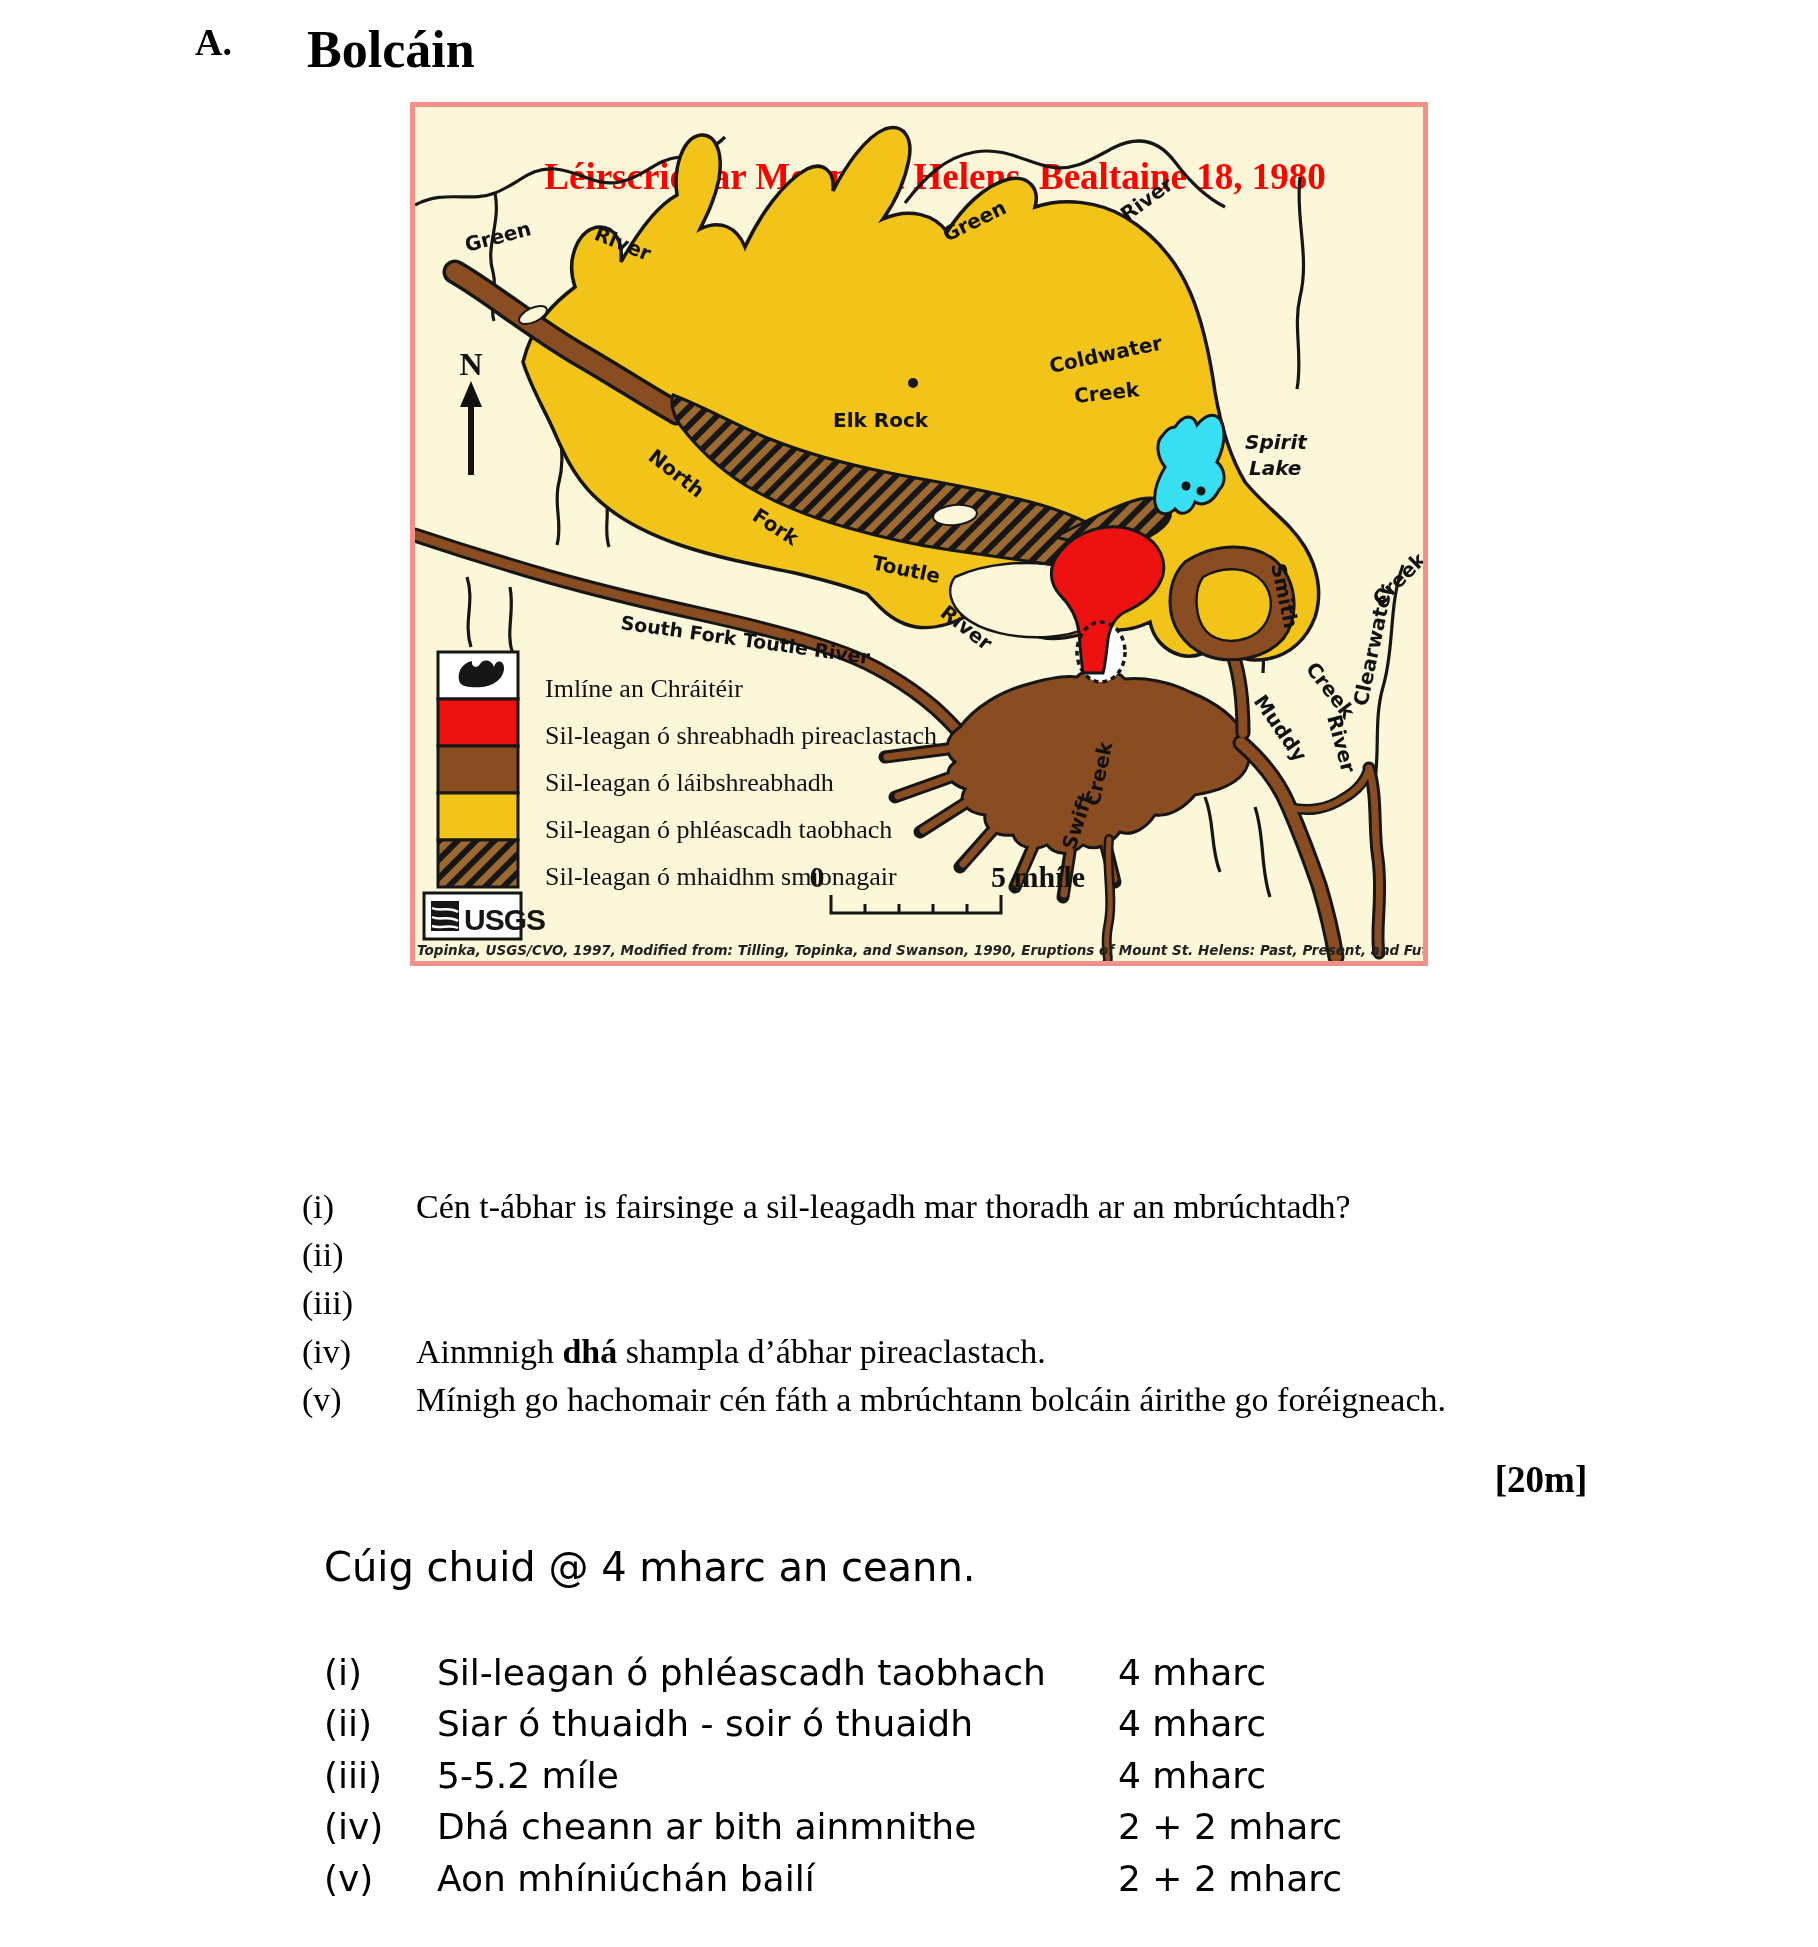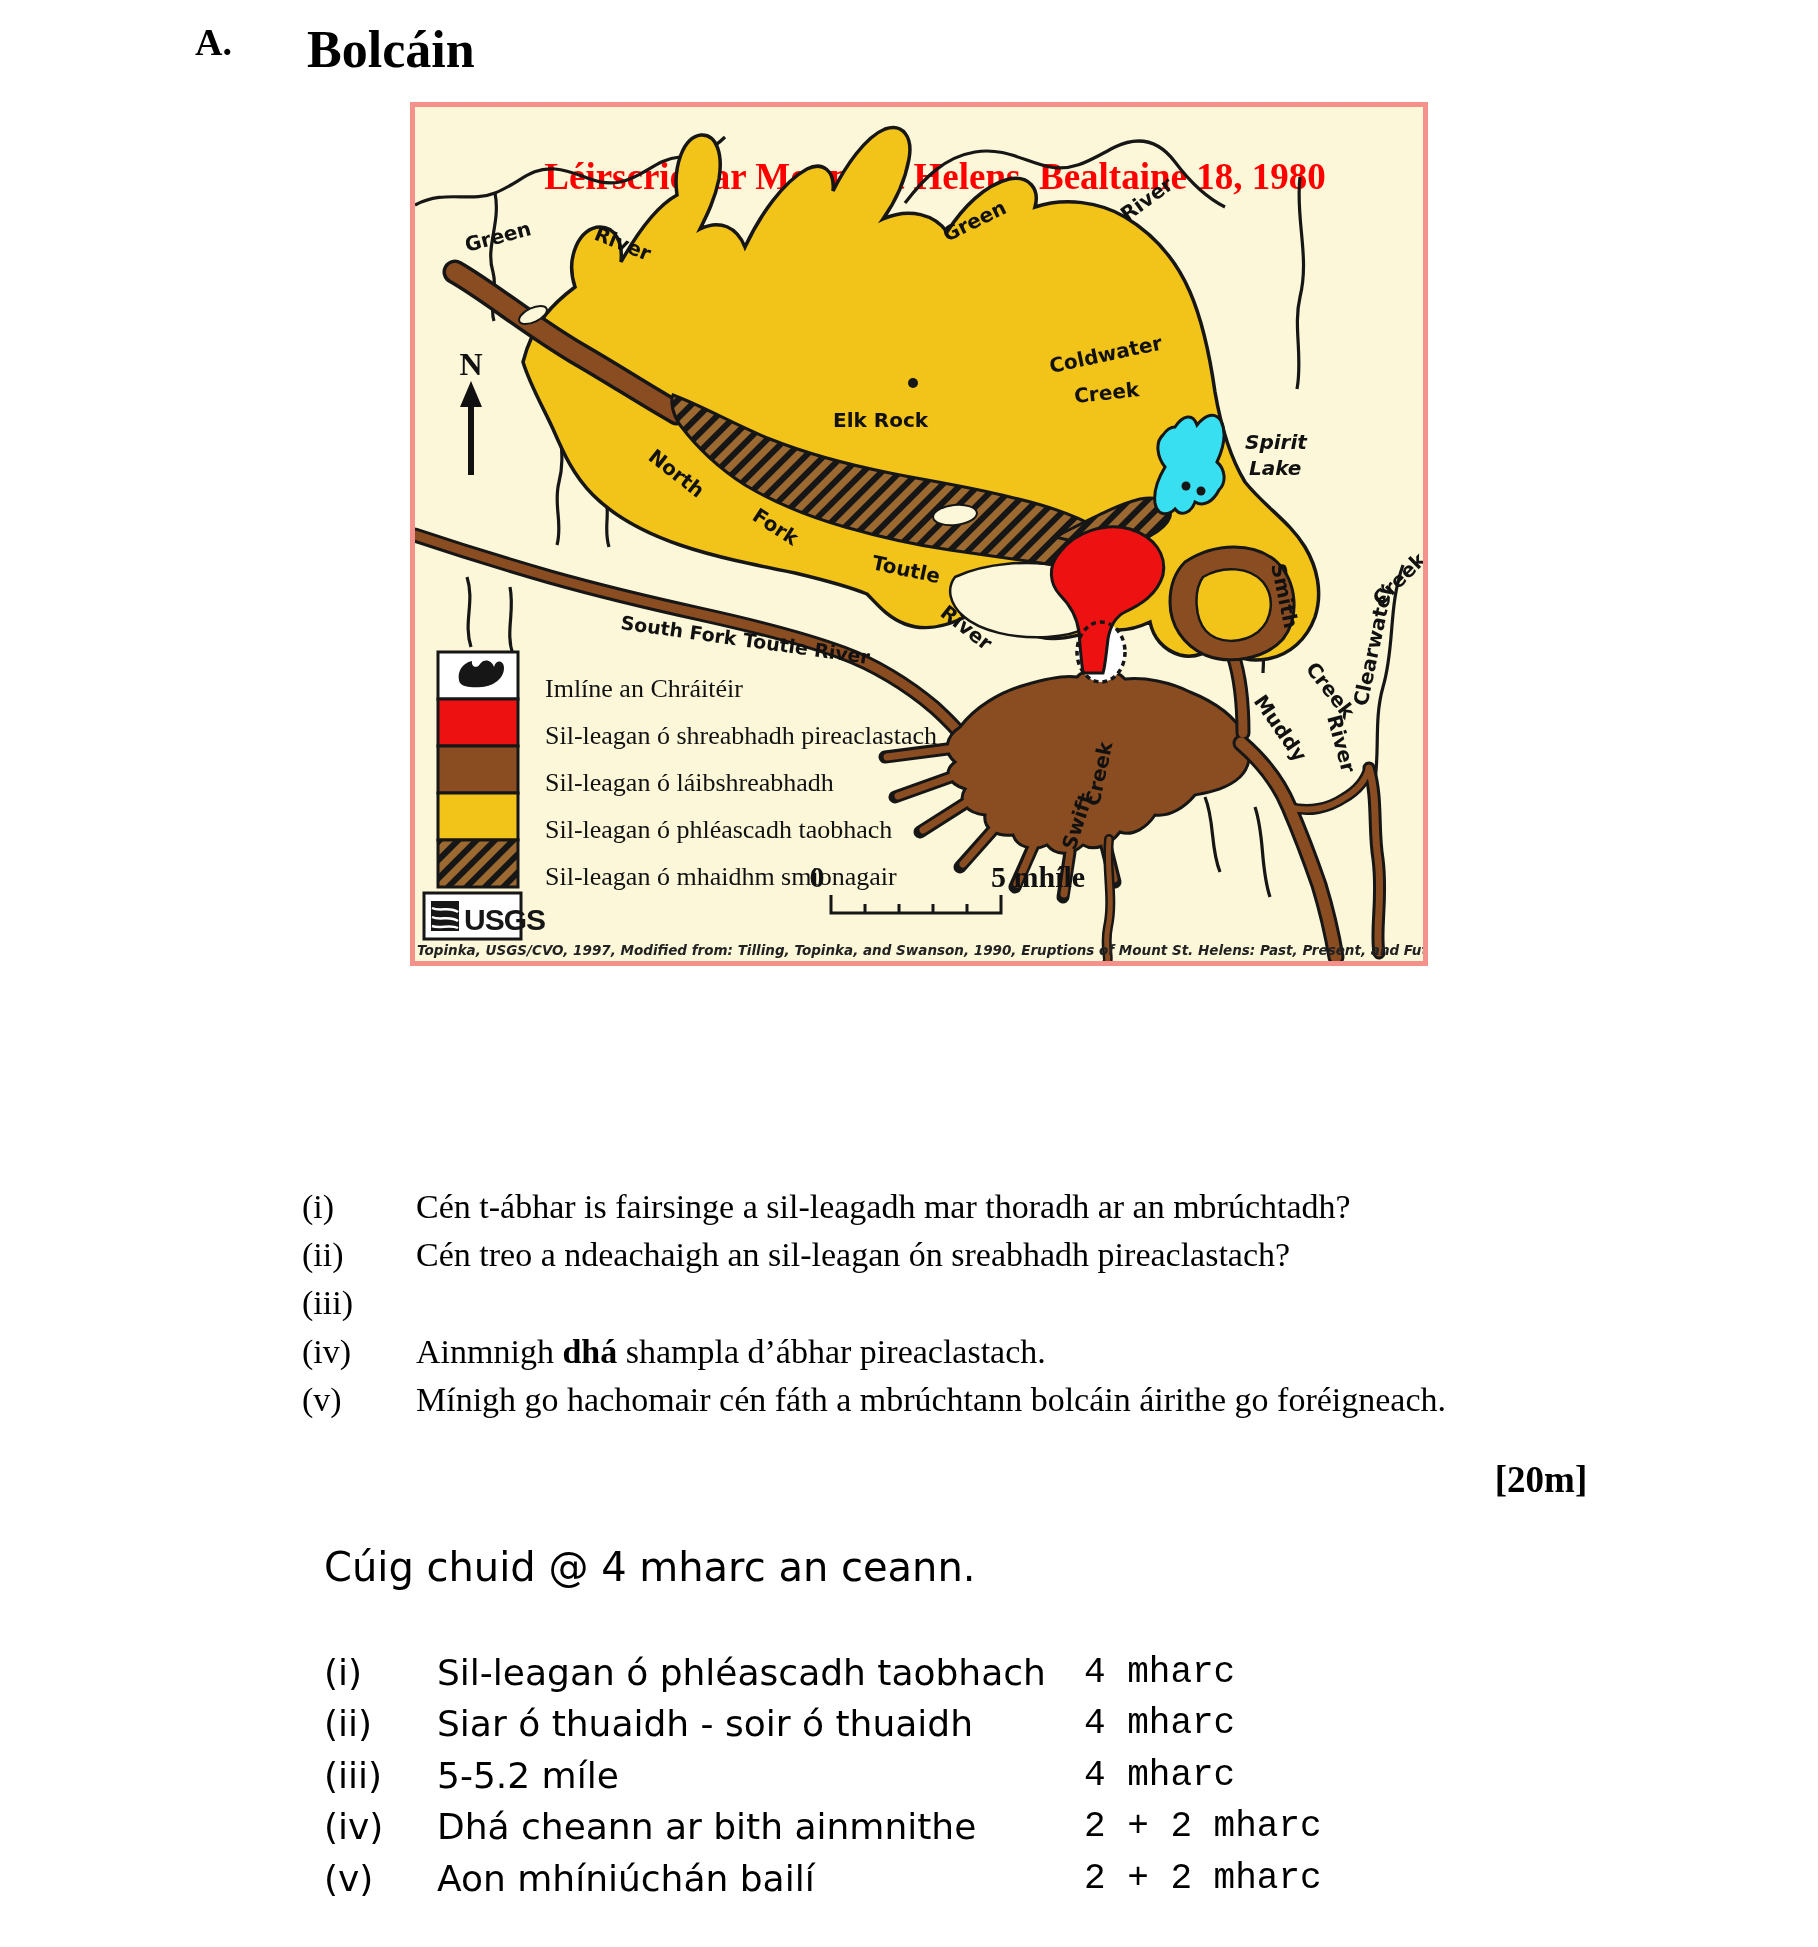--- a/index.html
+++ b/index.html
@@ -21,21 +21,21 @@
   .q-text{position:absolute;left:416px;white-space:nowrap;}
   .q-text b{font-weight:bold;}
   
   .marks-total{left:1460px;top:1458px;width:162px;text-align:center;font-size:37px;font-weight:bold;}
   
   .hand{font-family:"DejaVu Sans", sans-serif;margin-left:22px;}
   .ans-header{left:302px;top:1544px;font-size:40px;}
   .a-row{position:absolute;left:0;width:1760px;height:48px;font-size:36px;}
   .a-num{position:absolute;left:302px;}
   .a-text{position:absolute;left:415px;white-space:nowrap;}
-  .a-marks{position:absolute;left:1062px;white-space:nowrap;font-family:Liberation Mono, monospace;}
+  .a-marks{position:absolute;left:1096px;white-space:nowrap;}
   
   .mt{font-family:"DejaVu Sans", sans-serif;font-weight:bold;fill:#111;}
   .serif{font-family:"Liberation Serif", serif;}
 </style>
 </head>
 <body>
 
 <div id="page">
 
   <div class="abs sec-letter">A.</div>
@@ -229,21 +229,20 @@
     </svg>
   </div>
 
 
   <div class="q-row" style="top:1188px">
     <span class="q-num">(i)</span>
     <span class="q-text">Cén t-ábhar is fairsinge a sil-leagadh mar thoradh ar an mbrúchtadh?</span>
   </div>
   <div class="q-row" style="top:1236px">
     <span class="q-num">(ii)</span>
-    <span class="q-text">Cén treo a ndeachaigh an sil-leagan ón sreabhadh pireaclastach?</span>
   </div>
   <div class="q-row" style="top:1284px">
     <span class="q-num">(iii)</span>
   </div>
   <div class="q-row" style="top:1333px">
     <span class="q-num">(iv)</span>
     <span class="q-text"><span>Ainmnigh </span><b>dhá</b><span> shampla d’ábhar pireaclastach.</span></span>
   </div>
   <div class="q-row" style="top:1381px">
     <span class="q-num">(v)</span>

